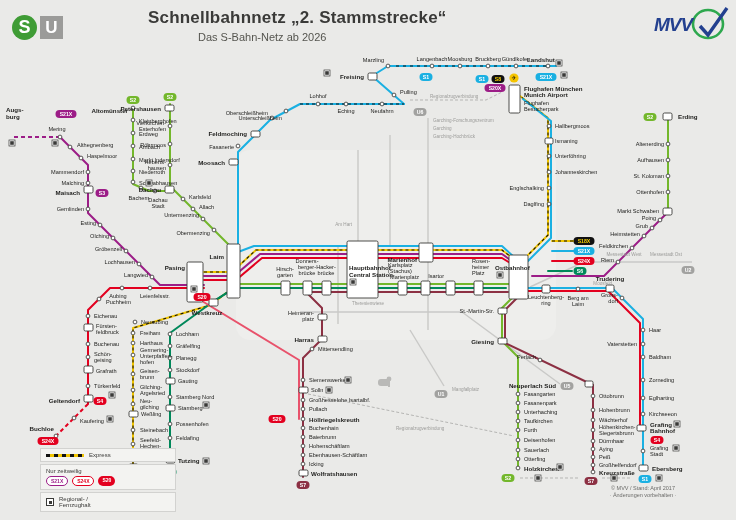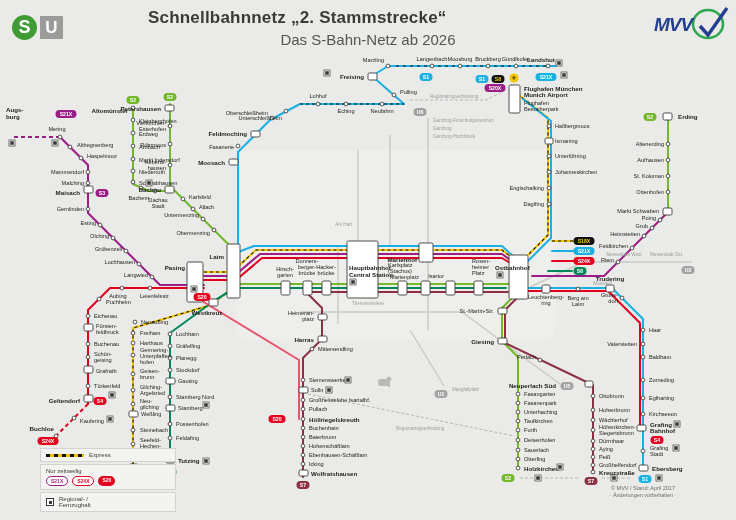--- a/index.html
+++ b/index.html
@@ -2,22 +2,22 @@
 <html><head>
 <meta charset="utf-8">
 <style>
   html,body{margin:0;padding:0;background:#eaeae8;}
   *{box-sizing:border-box;}
   #stage{position:relative;width:736px;height:520px;background:#eaeae8;overflow:hidden;
          font-family:"Liberation Sans",sans-serif;}
   #map{position:absolute;left:0;top:0;}
   .hdr-title{position:absolute;left:148px;top:8px;width:440px;text-align:left;
              font-weight:bold;font-size:17px;color:#3a3a38;letter-spacing:.2px;}
-  .hdr-sub{position:absolute;left:198px;top:31px;width:340px;text-align:center;
-           font-size:15px;color:#55554f;}
+  .hdr-sub{position:absolute;left:198px;top:31px;width:340px;text-align:left;
+           font-size:11px;color:#55554f;}
   .s-logo{position:absolute;left:12px;top:15px;width:25px;height:25px;border-radius:50%;
           background:#3f9c35;color:#fff;font-weight:bold;font-size:18px;line-height:25px;
           text-align:center;}
   .u-logo{position:absolute;left:40px;top:16px;width:23px;height:23px;background:#9b9b99;
           color:#fff;font-weight:bold;font-size:17px;line-height:23px;text-align:center;}
   .mvv{position:absolute;left:648px;top:0;width:84px;height:46px;}
   .legend{position:absolute;left:40px;top:448px;width:136px;font-size:6px;color:#3a3a38;}
   .leg-box{background:#f3f3f1;border:1px solid #d2d2d0;padding:3px 5px;margin-bottom:2px;}
   .leg-express{display:flex;align-items:center;gap:5px;}
   .leg-dash{display:inline-block;width:38px;height:3px;

